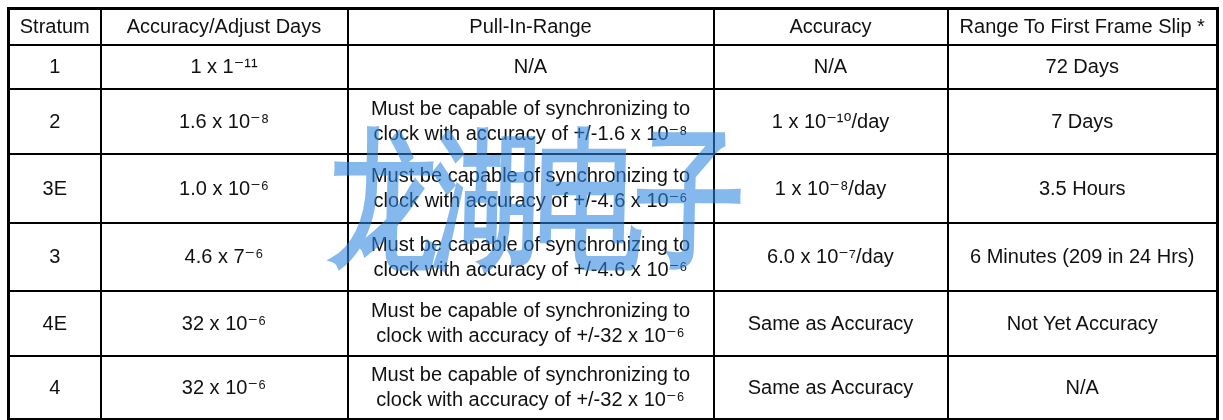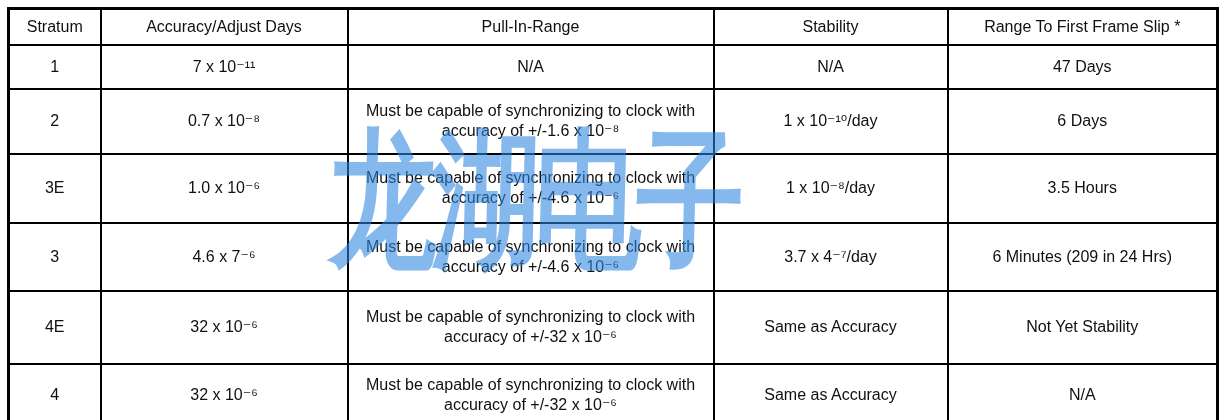--- a/index.html
+++ b/index.html
@@ -28,32 +28,32 @@
     top: 7px;
     width: 1209px;
     border: 3px solid #000000;
     background: transparent;
   }
   table.spec th, table.spec td {
     border: 2px solid #000000;
     text-align: center;
     vertical-align: middle;
     padding: 2px 8px;
-    font-size: 16px;
+    font-size: 20px;
     line-height: 1.25;
     font-weight: normal;
     color: #101010;
     overflow: hidden;
   }
   tr.hdr      { height: 36px; }
   tr.r-1      { height: 44px; }
   tr.r-2      { height: 65px; }
   tr.r-3e     { height: 69px; }
   tr.r-3      { height: 68px; }
-  tr.r-4e     { height: 73px; }
+  tr.r-4e     { height: 65px; }
   tr.r-4      { height: 64px; }
   .watermark {
     position: absolute;
     left: 332px;
     top: 118px;
     z-index: 5;
     font-size: 150px;
     line-height: 1.1;
     font-weight: bold;
     letter-spacing: -8px;
@@ -76,57 +76,57 @@
       <col style="width:247px">
       <col style="width:366px">
       <col style="width:234px">
       <col style="width:270px">
     </colgroup>
     <tbody>
       <tr class="hdr">
         <th>Stratum</th>
         <th>Accuracy/Adjust Days</th>
         <th>Pull-In-Range</th>
-        <th>Stability</th>
+        <th>Accuracy</th>
         <th>Range To First Frame Slip *</th>
       </tr>
       <tr class="r-1">
         <td>1</td>
-        <td>7 x 10⁻¹¹</td>
+        <td>1 x 1⁻¹¹</td>
         <td>N/A</td>
         <td>N/A</td>
-        <td>47 Days</td>
+        <td>72 Days</td>
       </tr>
       <tr class="r-2">
         <td>2</td>
-        <td>0.7 x 10⁻⁸</td>
+        <td>1.6 x 10⁻⁸</td>
         <td>Must be capable of synchronizing to clock with accuracy of +/-1.6 x 10⁻⁸</td>
         <td>1 x 10⁻¹⁰/day</td>
-        <td>6 Days</td>
+        <td>7 Days</td>
       </tr>
       <tr class="r-3e">
         <td>3E</td>
         <td>1.0 x 10⁻⁶</td>
         <td>Must be capable of synchronizing to clock with accuracy of +/-4.6 x 10⁻⁶</td>
         <td>1 x 10⁻⁸/day</td>
         <td>3.5 Hours</td>
       </tr>
       <tr class="r-3">
         <td>3</td>
         <td>4.6 x 7⁻⁶</td>
         <td>Must be capable of synchronizing to clock with accuracy of +/-4.6 x 10⁻⁶</td>
-        <td>3.7 x 4⁻⁷/day</td>
+        <td>6.0 x 10⁻⁷/day</td>
         <td>6 Minutes (209 in 24 Hrs)</td>
       </tr>
       <tr class="r-4e">
         <td>4E</td>
         <td>32 x 10⁻⁶</td>
         <td>Must be capable of synchronizing to clock with accuracy of +/-32 x 10⁻⁶</td>
         <td>Same as Accuracy</td>
-        <td>Not Yet Stability</td>
+        <td>Not Yet Accuracy</td>
       </tr>
       <tr class="r-4">
         <td>4</td>
         <td>32 x 10⁻⁶</td>
         <td>Must be capable of synchronizing to clock with accuracy of +/-32 x 10⁻⁶</td>
         <td>Same as Accuracy</td>
         <td>N/A</td>
       </tr>
     </tbody>
   </table>

